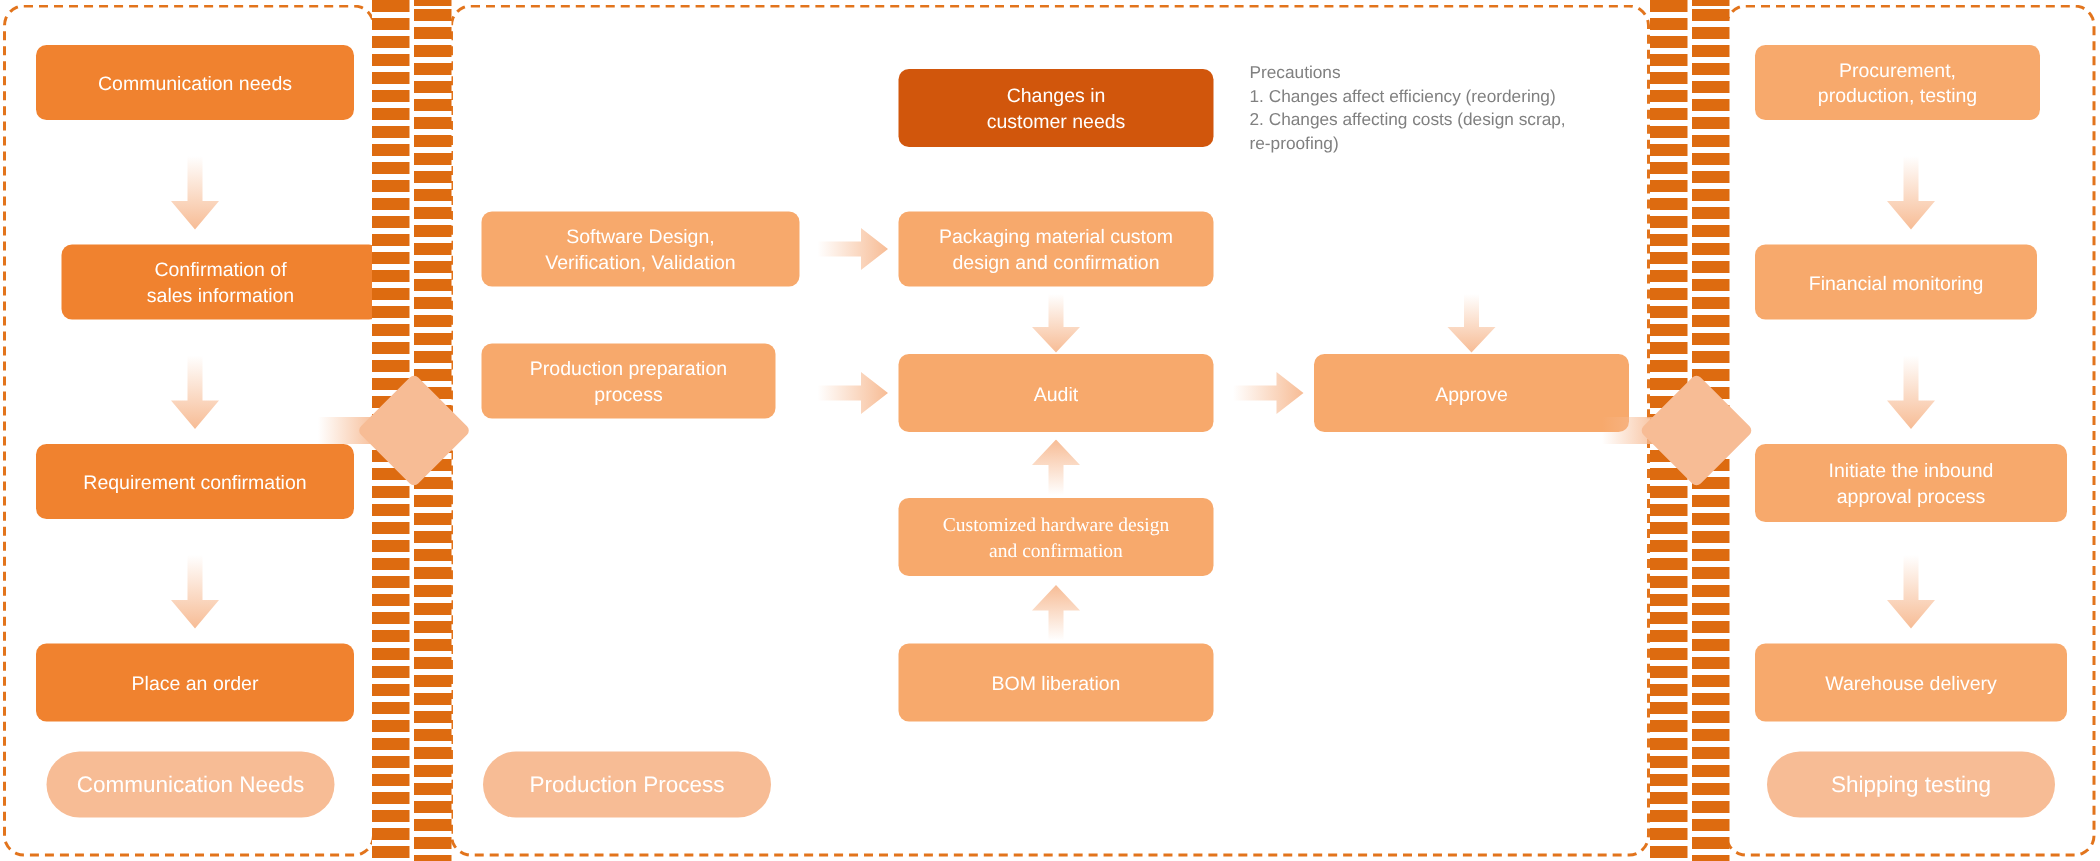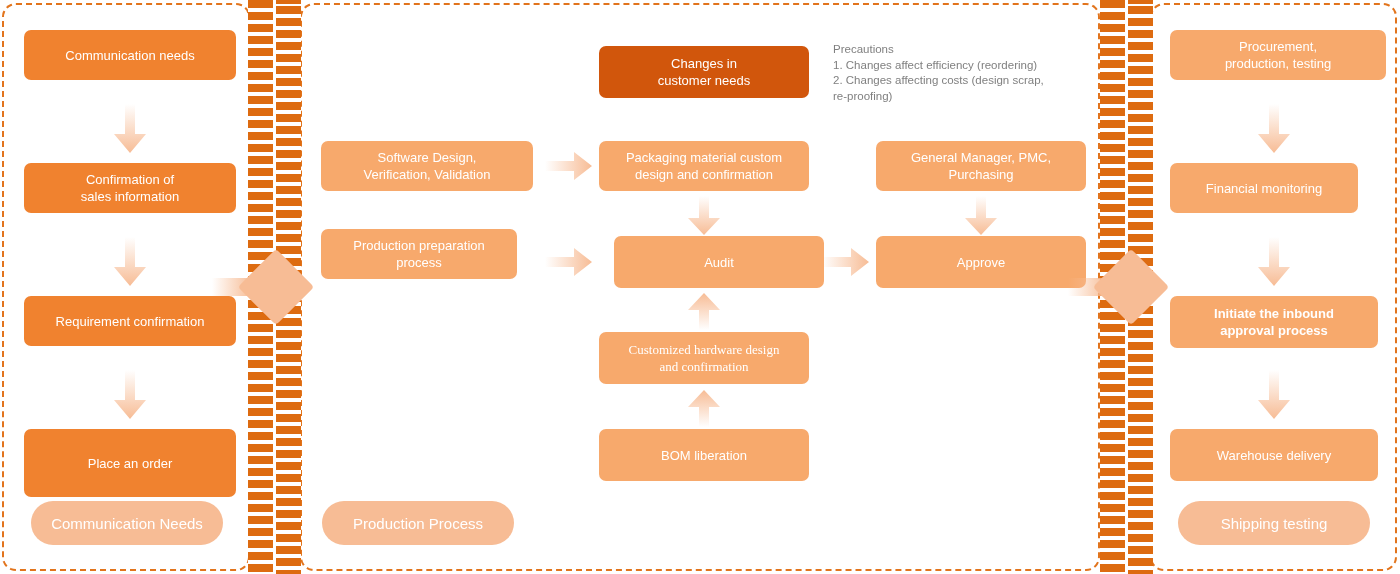--- a/index.html
+++ b/index.html
@@ -123,42 +123,42 @@
       <defs>
           <linearGradient id="gd1" x1="0" y1="0" x2="0" y2="1">
         <stop offset="0%" stop-color="#F7BC95" stop-opacity="0"></stop>
         <stop offset="100%" stop-color="#F7BC95" stop-opacity="1"></stop>
       </linearGradient>
         </defs>
       <path d="M13 0 H23 V30 H34 L18 49 L2 30 H13 Z" fill="url(#gd1)"></path>
     </svg>
   </div>
 
-  <div class="box strong" style="left:24px; top:163px; width:212px; height:50px;">
+  <div class="box strong" style="left:41px; top:163px; width:212px; height:50px;">
     <span style="white-space:pre-line;">Confirmation of
 sales information</span>
   </div>
 
   <div class="arr" style="left:112px; top:237px;">
     <svg width="36" height="50" viewBox="0 0 36 50">
       <path d="M13 0 H23 V30 H34 L18 49 L2 30 H13 Z" fill="url(#gd1)"></path>
     </svg>
   </div>
 
   <div class="box strong" style="left:24px; top:296px; width:212px; height:50px;align-items:center;">
     <span style="white-space:pre-line;">Requirement confirmation</span>
   </div>
 
   <div class="arr" style="left:112px; top:370px;">
     <svg width="36" height="50" viewBox="0 0 36 50">
       <path d="M13 0 H23 V30 H34 L18 49 L2 30 H13 Z" fill="url(#gd1)"></path>
     </svg>
   </div>
 
-  <div class="box strong" style="left:24px; top:429px; width:212px; height:68px;">
+  <div class="box strong" style="left:24px; top:429px; width:212px; height:52px;">
     <span style="white-space:pre-line;">Place an order</span>
   </div>
 
   <div class="pill" style="left:31px; top:501px; width:192px; height:44px;">
     <span>Communication Needs</span>
   </div>
 
   <div class="box dark" style="left:599px; top:46px; width:210px; height:52px;">
     <span style="white-space:pre-line;">Changes in
 customer needs</span>
@@ -200,21 +200,21 @@
   <div class="box light" style="left:321px; top:229px; width:196px; height:50px;">
     <span style="white-space:pre-line;">Production preparation process</span>
   </div>
 
   <div class="arr" style="left:545px; top:246px;">
     <svg width="48" height="32" viewBox="0 0 48 32">
       <path d="M0 11 H29 V2 L47 16 L29 30 V21 H0 Z" fill="url(#gr1)"></path>
     </svg>
   </div>
 
-  <div class="box light" style="left:599px; top:236px; width:210px; height:52px;margin-left:15px;">
+  <div class="box light" style="left:599px; top:236px; width:210px; height:52px;">
     <span style="white-space:pre-line;">Audit</span>
   </div>
 
   <div class="arr" style="left:822px; top:246px;">
     <svg width="48" height="32" viewBox="0 0 48 32">
       <path d="M0 11 H29 V2 L47 16 L29 30 V21 H0 Z" fill="url(#gr1)"></path>
     </svg>
   </div>
 
   <div class="arr" style="left:686px; top:293px;">
@@ -237,40 +237,36 @@
   <div class="arr" style="left:686px; top:390px;">
     <svg width="36" height="38" viewBox="0 0 36 38">
       <path d="M18 0 L34 17 H23 V37 H13 V17 H2 Z" fill="url(#gu1)"></path>
     </svg>
   </div>
 
   <div class="box light" style="left:599px; top:429px; width:210px; height:52px;">
     <span style="white-space:pre-line;">BOM liberation</span>
   </div>
 
-  <div class="box light" style="left:876px; top:141px; width:210px; height:50px;">
-    <span style="white-space:pre-line;">General Manager, PMC,
-Purchasing</span>
-  </div>
 
   <div class="arr" style="left:963px; top:196px;">
     <svg width="36" height="40" viewBox="0 0 36 40">
       <path d="M13 0 H23 V22 H34 L18 39 L2 22 H13 Z" fill="url(#gd1)"></path>
     </svg>
   </div>
 
   <div class="box light" style="left:876px; top:236px; width:210px; height:52px;">
     <span style="white-space:pre-line;">Approve</span>
   </div>
 
   <div class="pill" style="left:322px; top:501px; width:192px; height:44px;">
     <span>Production Process</span>
   </div>
 
-  <div class="box light" style="left:1170px; top:30px; width:216px; height:50px;">
+  <div class="box light" style="left:1170px; top:30px; width:190px; height:50px;">
     <span style="white-space:pre-line;">Procurement,
 production, testing</span>
   </div>
 
   <div class="arr" style="left:1256px; top:104px;">
     <svg width="36" height="50" viewBox="0 0 36 50">
       <path d="M13 0 H23 V30 H34 L18 49 L2 30 H13 Z" fill="url(#gd1)"></path>
     </svg>
   </div>
 
@@ -278,21 +274,21 @@
     <span style="white-space:pre-line;">Financial monitoring</span>
   </div>
 
   <div class="arr" style="left:1256px; top:237px;">
     <svg width="36" height="50" viewBox="0 0 36 50">
       <path d="M13 0 H23 V30 H34 L18 49 L2 30 H13 Z" fill="url(#gd1)"></path>
     </svg>
   </div>
 
   <div class="box light" style="left:1170px; top:296px; width:208px; height:52px;">
-    <span style="white-space:pre-line;font-weight:bold;">Initiate the inbound
+    <span style="white-space:pre-line;">Initiate the inbound
 approval process</span>
   </div>
 
   <div class="arr" style="left:1256px; top:370px;">
     <svg width="36" height="50" viewBox="0 0 36 50">
       <path d="M13 0 H23 V30 H34 L18 49 L2 30 H13 Z" fill="url(#gd1)"></path>
     </svg>
   </div>
 
   <div class="box light" style="left:1170px; top:429px; width:208px; height:52px;">

